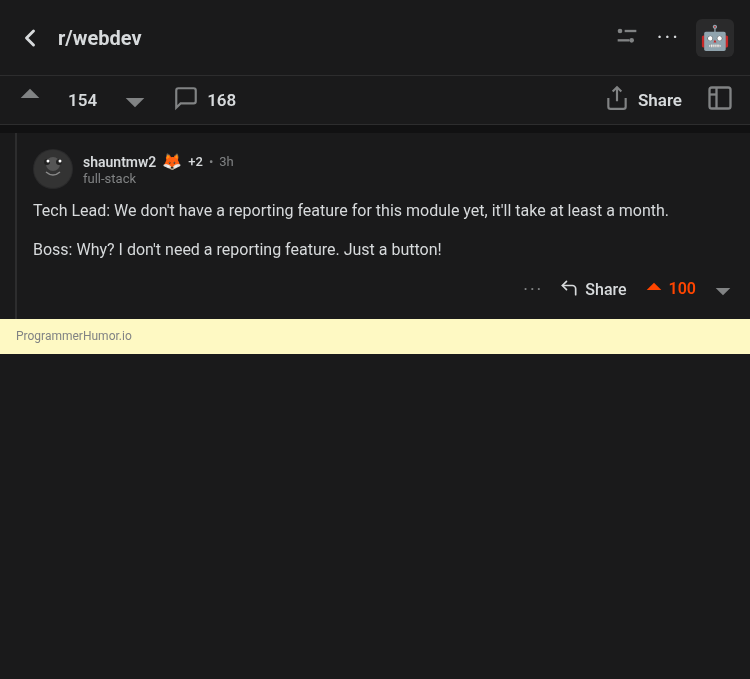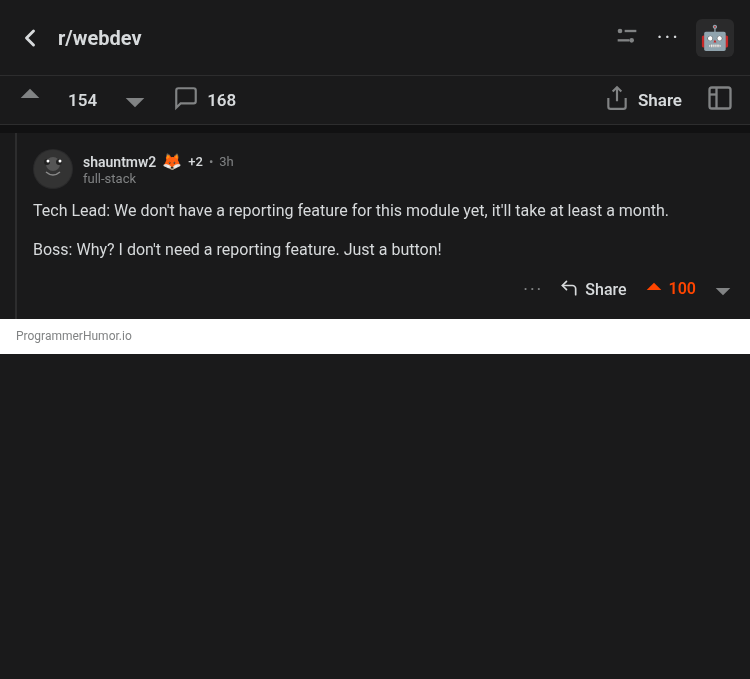--- a/index.html
+++ b/index.html
@@ -297,21 +297,21 @@
     .downvote-action svg {
       width: 22px;
       height: 22px;
       fill: #818384;
       cursor: pointer;
     }
 
     
     .watermark {
       padding: 6px 16px 10px 16px;
-      background-color: #ffffff;
+      background-color: #fef9c3;
     }
     .watermark-text {
       font-size: 12px;
       color: #818384;
     }
   </style>
 </head>
 <body>
 
 <div class="top-bar">

